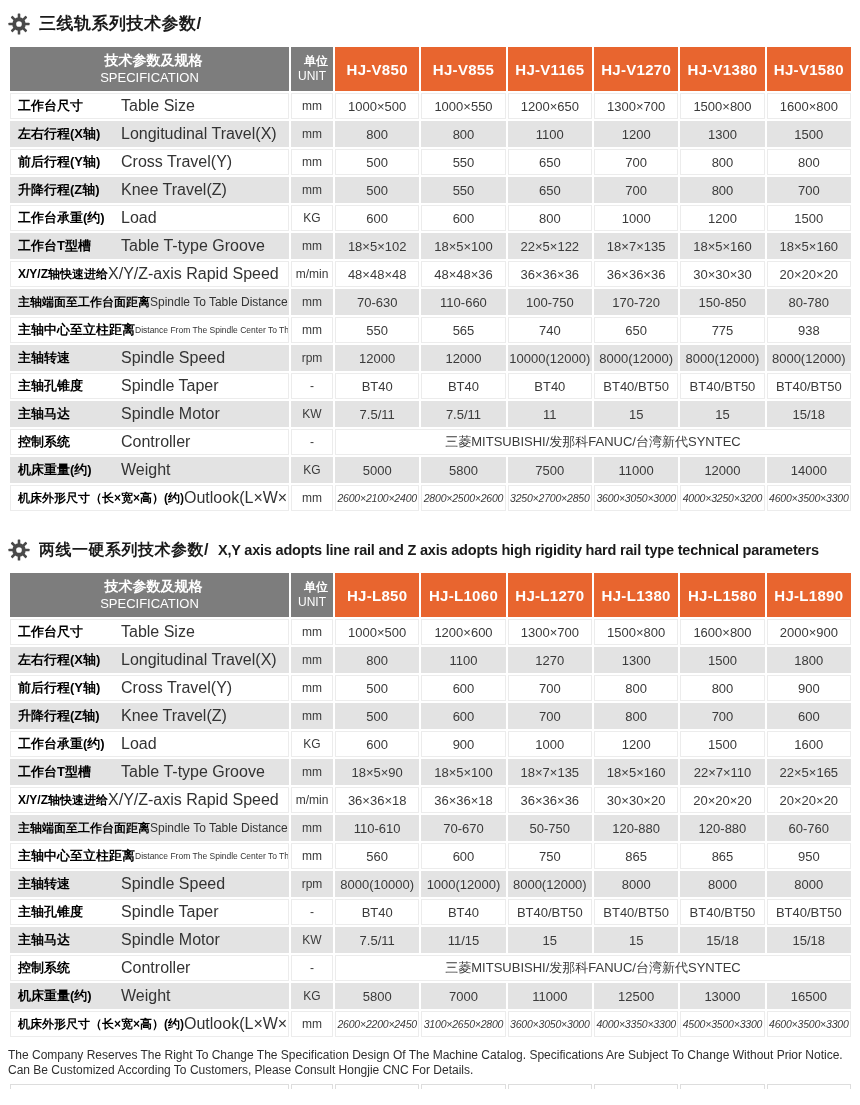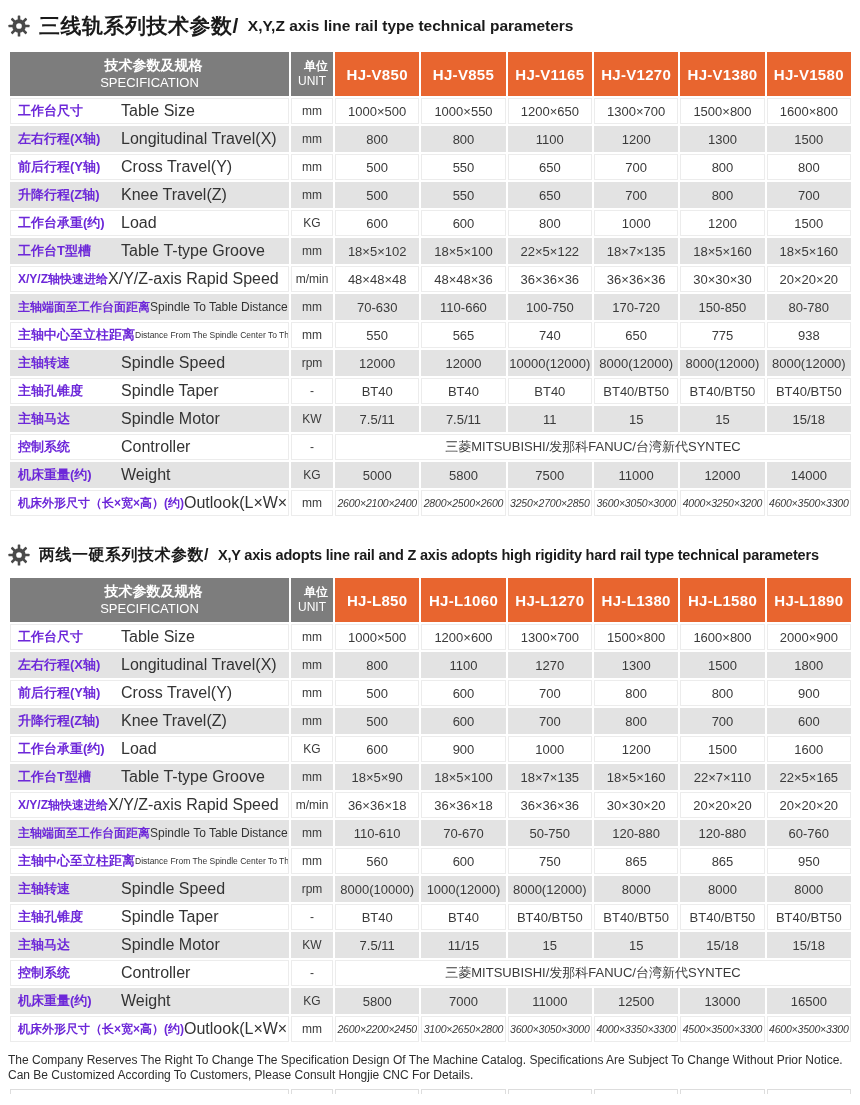--- a/index.html
+++ b/index.html
@@ -11,21 +11,21 @@
   }
   *{box-sizing:border-box;margin:0;padding:0;}
   body{
     width:860px;height:1105px;margin:0;background:#fff;
     font-family:"Liberation Sans","DejaVu Sans",sans-serif;
     color:var(--txt);overflow:hidden;
   }
   .page{padding:10px 8px 0 8px;}
   .sec-title{display:flex;align-items:center;gap:9px;margin:2px 0 10px 0;white-space:nowrap;}
   .sec-title .gear{flex:0 0 auto;display:inline-flex;}
-  .t-zh{font-weight:bold;font-size:21px;color:var(--title);letter-spacing:.5px;}
+  .t-zh{font-weight:bold;font-size:17px;color:var(--title);letter-spacing:.5px;}
   .t-en{font-weight:bold;font-size:15.5px;color:var(--title);}
   .sec2 .t-zh{font-size:16px;}
   .sec2 .t-en{font-size:14.5px;letter-spacing:-0.2px;}
   table.spec{
     width:845px;table-layout:fixed;border-collapse:separate;border-spacing:2px;
   }
   col.c-lab{width:279px;} col.c-unit{width:42px;}
   th{font-weight:bold;}
   thead th{height:44px;vertical-align:middle;text-align:center;color:#fff;}
   th.h-spec,th.h-unit{background:var(--hgray);}
@@ -33,21 +33,21 @@
   .hz{font-size:14px;font-weight:bold;line-height:1.25;padding-left:8px;}
   .he{font-size:13px;font-weight:normal;line-height:1.25;}
   th.h-unit .hz,th.h-unit .he{font-size:12px;}
   tbody td{
     height:26px;vertical-align:middle;font-size:13px;text-align:center;
     border:1px solid #ececec;background:#fff;overflow:hidden;white-space:nowrap;
   }
   tbody tr:nth-child(even) td{background:var(--rowgray);border-color:var(--rowgray);}
   td.c-label{text-align:left;padding-left:7px;}
   .lab-wrap{display:flex;align-items:center;width:100%;}
-  .zh{font-weight:bold;font-size:13px;color:#6d28d9;flex:0 0 auto;min-width:103px;}
+  .zh{font-weight:bold;font-size:13px;color:#000000;flex:0 0 auto;min-width:103px;}
   .zh-long{min-width:0;font-size:12px;}
   .en{font-size:16px;color:#333;}
   .en-sm{font-size:12px;}
   .en-xs{font-size:8.5px;}
   td.c-unit{font-size:12px;margin-top:40px;}
   td.v-sm{font-size:10.5px;letter-spacing:-0.2px;font-style:italic;}
   td.merged{font-size:13px;}
   .footer{margin-top:9px;width:845px;}
   .f-zh{font-size:12.5px;font-weight:bold;color:#222;line-height:1.45;}
   .f-en{font-size:12px;color:#2e2e2e;line-height:1.25;}
@@ -72,21 +72,20 @@
             <rect x="10.6" y="0.5" width="2.8" height="5.4" rx="0.7" transform="rotate(180 12 12)"></rect>
             <rect x="10.6" y="0.5" width="2.8" height="5.4" rx="0.7" transform="rotate(225 12 12)"></rect>
             <rect x="10.6" y="0.5" width="2.8" height="5.4" rx="0.7" transform="rotate(270 12 12)"></rect>
             <rect x="10.6" y="0.5" width="2.8" height="5.4" rx="0.7" transform="rotate(315 12 12)"></rect>
             <circle cx="12" cy="12" r="7.4"></circle>
           </g>
           <circle cx="12" cy="12" r="3.1" fill="#fff"></circle>
         </svg>
       </span>
       <span class="t-zh">三线轨系列技术参数/</span>
-        <span class="t-en">X,Y,Z axis line rail type technical parameters</span>
     </div>
     <table class="spec">
       <colgroup>
           <col class="c-lab">
           <col class="c-unit">
           <col>
           <col>
           <col>
           <col>
           <col>

